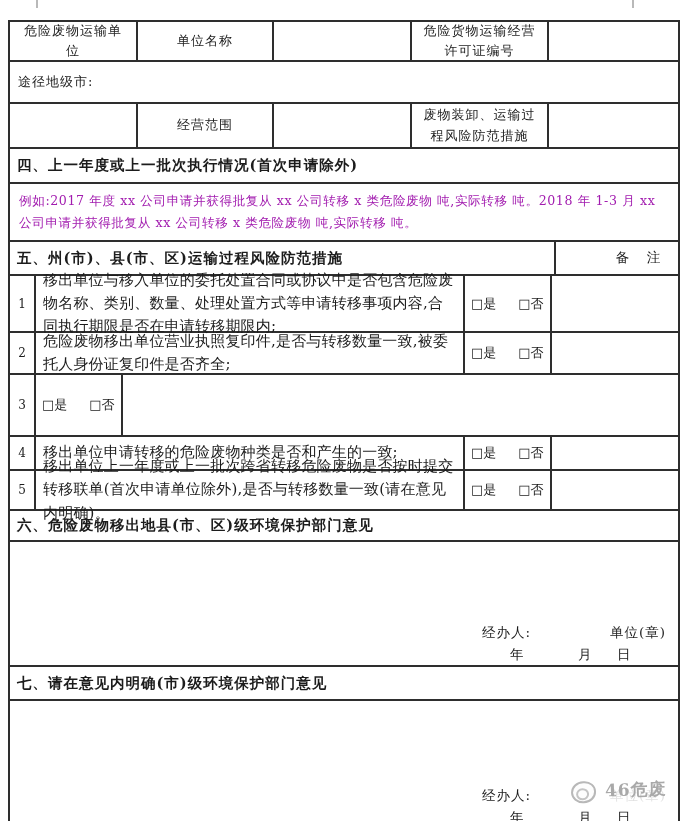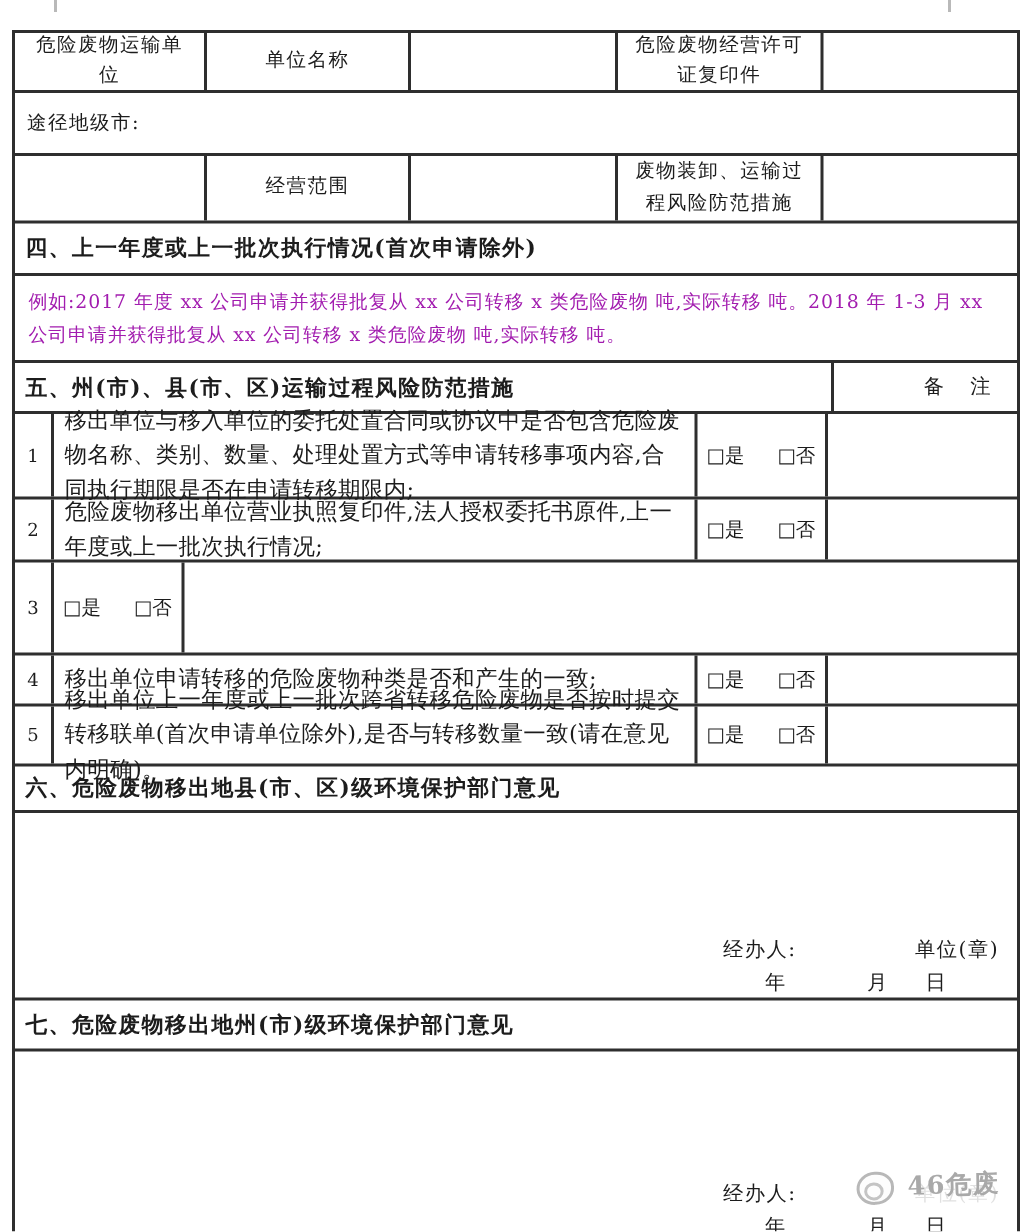--- a/index.html
+++ b/index.html
@@ -69,21 +69,21 @@
 
   <div class="scan-tick" style="left:36px"></div>
   <div class="scan-tick" style="left:632px"></div>
 
   <div class="form">
 
     <div class="row" style="height:40px">
       <div class="cell label-cell c1">危险废物运输单位</div>
       <div class="cell label-cell c2">单位名称</div>
       <div class="cell fill-cell c3"></div>
-      <div class="cell label-cell c4">危险废物经营许可证复印件</div>
+      <div class="cell label-cell c4">危险货物运输经营许可证编号</div>
       <div class="cell fill-cell c5 last"></div>
     </div>
 
     <div class="row route-row" style="height:42px">
       <span>途径地级市:</span>
       <span></span>
     </div>
 
     <div class="row" style="height:45px">
       <div class="cell fill-cell c1"></div>
@@ -110,21 +110,21 @@
       <div class="cell q-text">移出单位与移入单位的委托处置合同或协议中是否包含危险废物名称、类别、数量、处理处置方式等申请转移事项内容,合同执行期限是否在申请转移期限内;</div>
       <div class="cell q-check">
         <span class="yes-box">□是</span>
         <span class="no-box">□否</span>
       </div>
       <div class="cell q-remark last"></div>
     </div>
 
     <div class="row" style="height:42px">
       <div class="cell q-num">2</div>
-      <div class="cell q-text">危险废物移出单位营业执照复印件,法人授权委托书原件,上一年度或上一批次执行情况;</div>
+      <div class="cell q-text">危险废物移出单位营业执照复印件,是否与转移数量一致,被委托人身份证复印件是否齐全;</div>
       <div class="cell q-check">
         <span class="yes-box">□是</span>
         <span class="no-box">□否</span>
       </div>
       <div class="cell q-remark last"></div>
     </div>
 
     <div class="row" style="height:62px">
       <div class="cell q-num">3</div>
       <div class="cell q-check">
@@ -160,21 +160,21 @@
     <div class="row opinion-body" style="height:125px">
       <span></span>
       <span class="sig" style="left:472px; top:82px">经办人:</span>
       <span class="sig" style="left:600px; top:82px">单位(章)</span>
       <span class="sig" style="left:500px; top:104px">年</span>
       <span class="sig" style="left:568px; top:104px">月</span>
       <span class="sig" style="left:607px; top:104px">日</span>
     </div>
 
     <div class="row sec-header" style="height:34px">
-      <span>七、危险废物移出地州(市)级环境保护部门意见</span>
+      <span>七、请在意见内明确(市)级环境保护部门意见</span>
     </div>
     <div class="row opinion-body last" style="height:127px">
       <span></span>
       <span class="sig" style="left:472px; top:86px">经办人:</span>
       <span class="sig" style="left:600px; top:86px; color:#555">单位(章)</span>
       <span class="sig" style="left:500px; top:108px">年</span>
       <span class="sig" style="left:568px; top:108px">月</span>
       <span class="sig" style="left:607px; top:108px">日</span>
       <div class="wm">
         <span class="wm-circle"></span>

